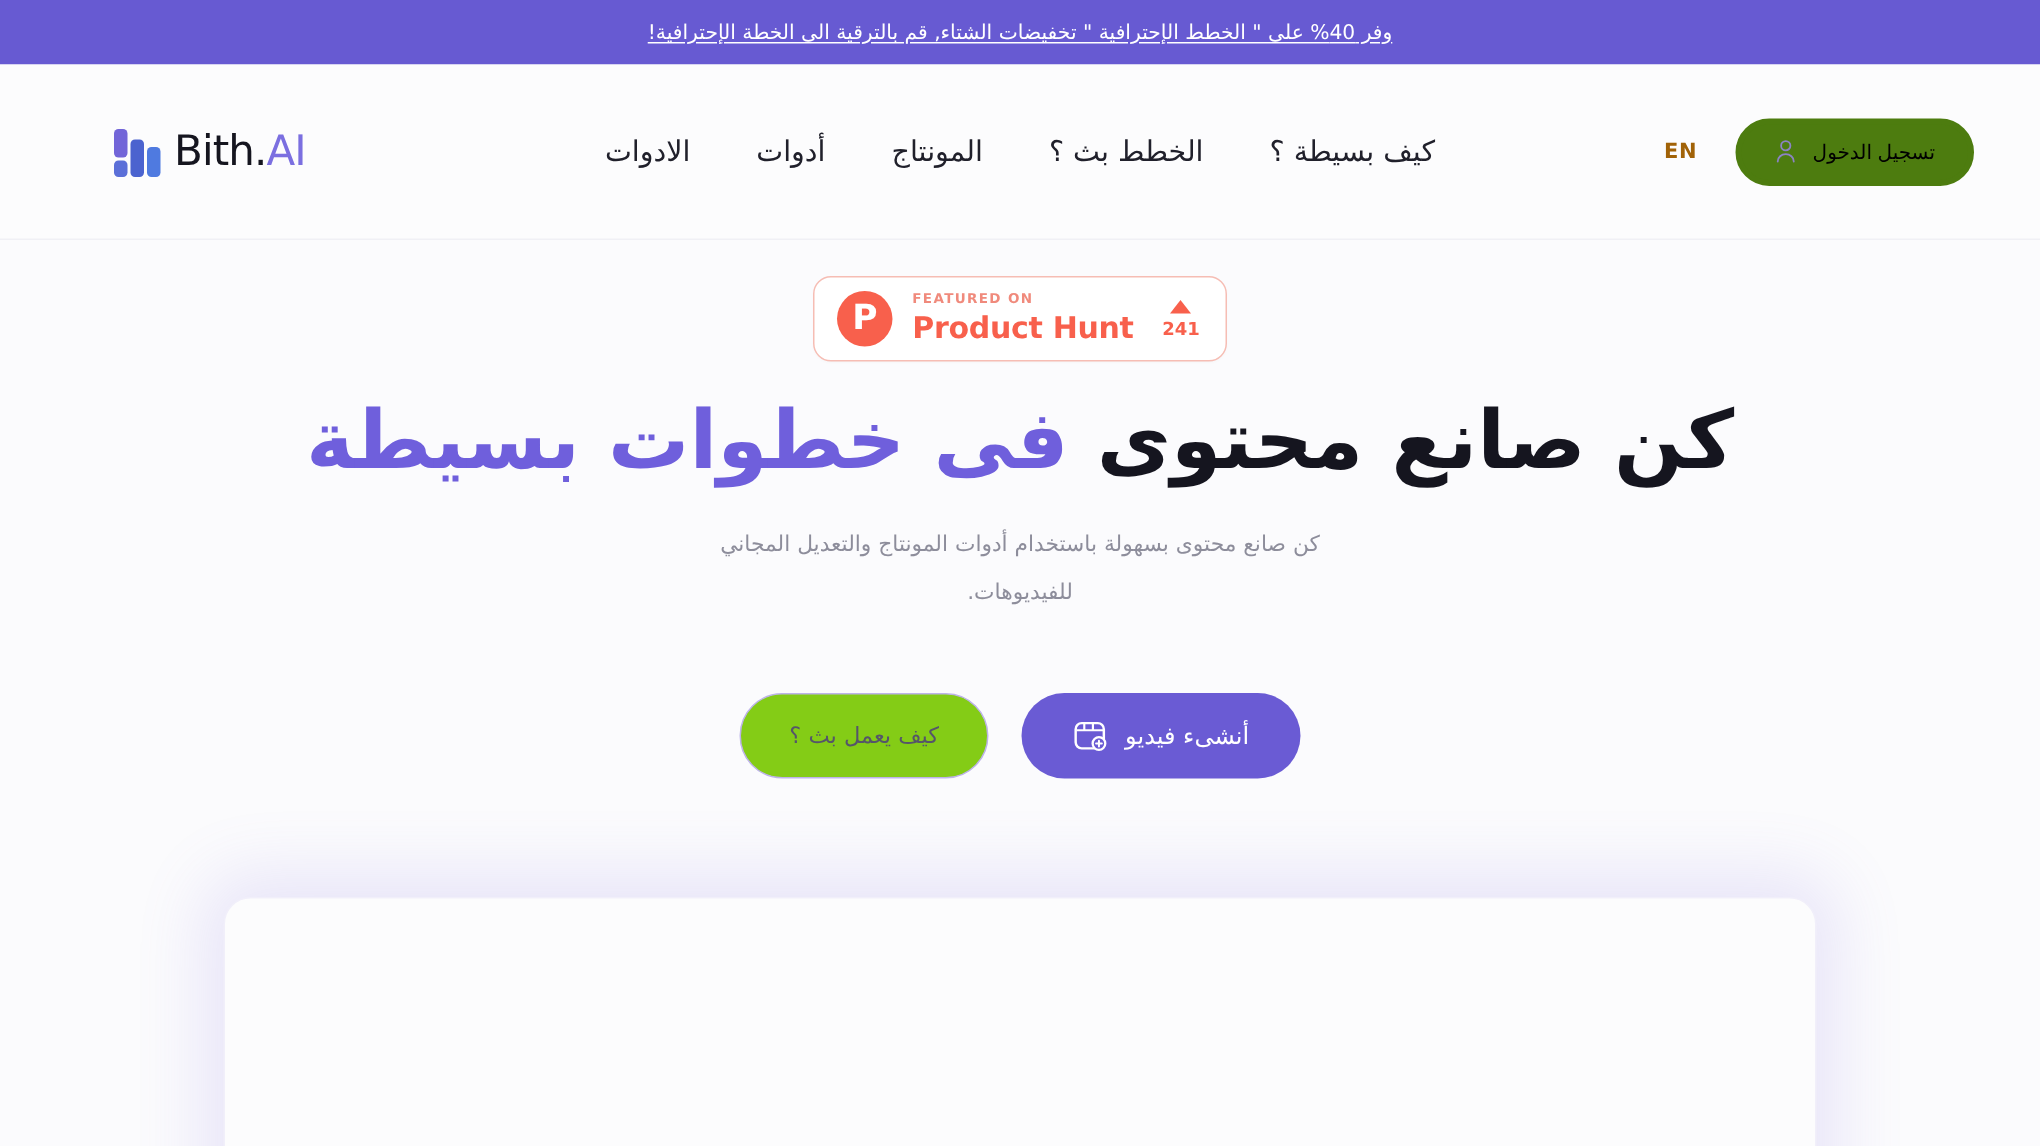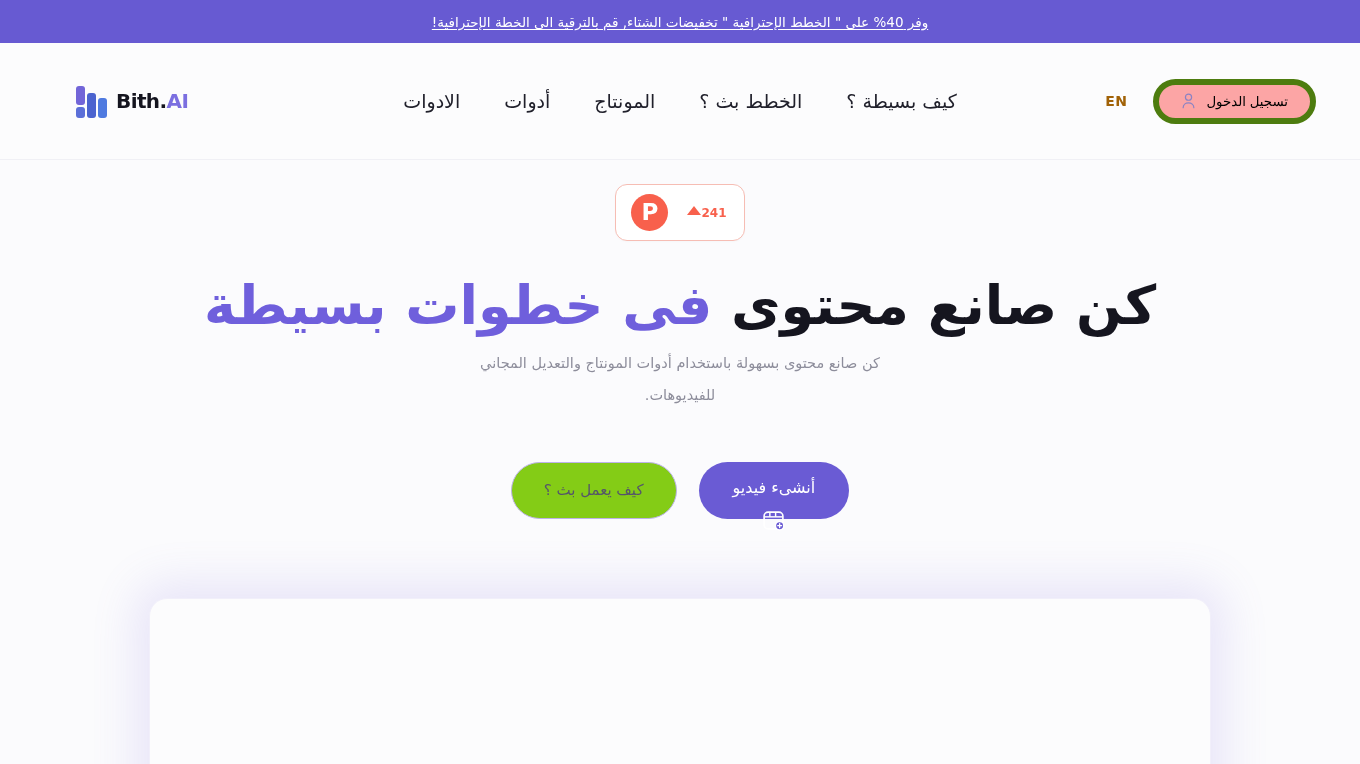--- a/index.html
+++ b/index.html
@@ -75,22 +75,22 @@
     position: absolute;
     border-radius: 3px;
     display: block;
   }
   .bm1 { left: 0;   top: 1px;  width: 9px;  height: 19px; background: #7265d8; }
   .bm2 { left: 0;   top: 22px; width: 9px;  height: 11px; background: #5b6fd8; }
   .bm3 { left: 11px; top: 8px;  width: 9px;  height: 25px; background: #4b63cf; }
   .bm4 { left: 22px; top: 13px; width: 9px;  height: 20px; background: #4f7ae0; }
 
   .brand-text {
-    font-size: 20px;
-    font-weight: bold;
+    font-size: 28px;
+    font-weight: normal;
     letter-spacing: -0.6px;
     line-height: 1;
     white-space: nowrap;
   }
   .brand-text .b-dark { color: #15151f; }
   .brand-text .b-accent { color: #7b6fe0; }
 
   .main-nav {
     display: flex;
     align-items: center;
@@ -117,22 +117,22 @@
     font-size: 14px;
     font-weight: bold;
     color: #a16207;
     letter-spacing: 0.4px;
     cursor: pointer;
   }
   .login-btn {
     display: flex;
     align-items: center;
     gap: 10px;
-    border: 6px solid #4d7c0f;
-    background: #fca5a5;
+    border: 4px solid #4d7c0f;
+    background: #4d7c0f;
     border-radius: 999px;
     padding: 0 22px;
     height: 45px;
     cursor: pointer;
   }
   .user-icon {
     width: 15px;
     height: 16px;
     flex: none;
     display: block;
@@ -178,50 +178,50 @@
     margin-bottom: 2px;
   }
   .ph-title {
     font-size: 20px;
     font-weight: bold;
     color: #f8604c;
     letter-spacing: -0.2px;
   }
   .ph-votes {
     display: flex;
-    flex-direction: row;
+    flex-direction: column;
     align-items: center;
     margin-left: 6px;
     line-height: 1;
   }
   .ph-caret {
     width: 0; height: 0;
     border-left: 7px solid transparent;
     border-right: 7px solid transparent;
     border-bottom: 9px solid #f8604c;
     margin-bottom: 4px;
   }
   .ph-count {
     font-size: 12px;
     font-weight: bold;
     color: #f8604c;
   }
 
   .hero-title {
-    margin-top: 33px;
+    margin-top: 21px;
     font-size: 54px;
     font-weight: bold;
     line-height: 1.18;
     letter-spacing: -0.5px;
   }
   .hero-title .t-dark { color: #15151f; }
   .hero-title .t-accent { color: #6f5fdc; }
 
   .hero-sub {
-    margin: 10px auto 0;
+    margin: 22px auto 0;
     max-width: 470px;
     font-size: 14.5px;
     line-height: 2.2;
     color: #8d8d9b;
   }
 
   .hero-ctas {
     margin-top: 50px;
     display: flex;
     align-items: center;
@@ -235,21 +235,20 @@
     gap: 12px;
     background: #6a5bd4;
     color: #ffffff;
     border: none;
     border-radius: 999px;
     height: 57px;
     padding: 16px 34px;
     font-size: 16px;
     font-family: inherit;
     cursor: pointer;
-    flex-direction: column;
   }
   .btn-secondary {
     display: inline-flex;
     align-items: center;
     justify-content: center;
     background: #84cc16;
     color: #55556a;
     border: 1px solid #bdb3e8;
     border-radius: 999px;
     height: 57px;
@@ -317,20 +316,24 @@
       </span>
     </div>
 
   </div>
 </header>
 
 <main class="hero">
 
   <div class="ph-badge">
     <span class="ph-logo">P</span>
+    <span class="ph-texts">
+      <span class="ph-kicker" style="display:block">FEATURED ON</span>
+      <span class="ph-title" style="display:block">Product Hunt</span>
+    </span>
     <span class="ph-votes">
       <span class="ph-caret"></span>
       <span class="ph-count">241</span>
     </span>
   </div>
 
   <h1 class="hero-title">
     <span class="t-dark">كن صانع محتوى</span>
     <span class="t-accent">فى خطوات بسيطة</span>
   </h1>

